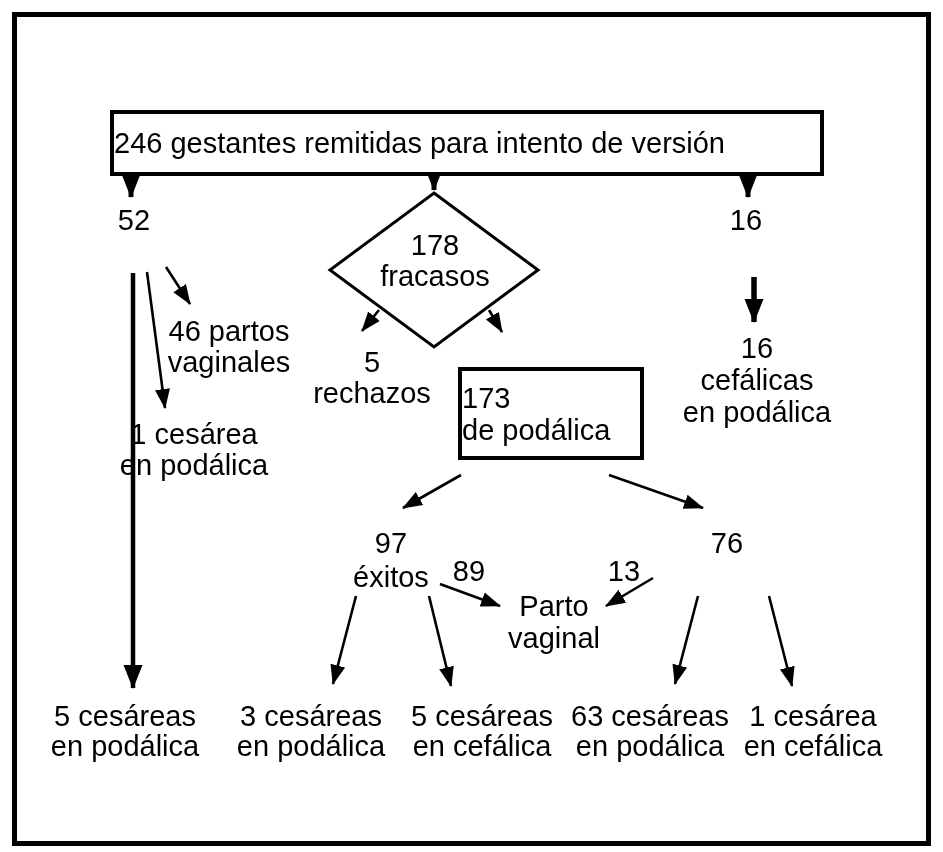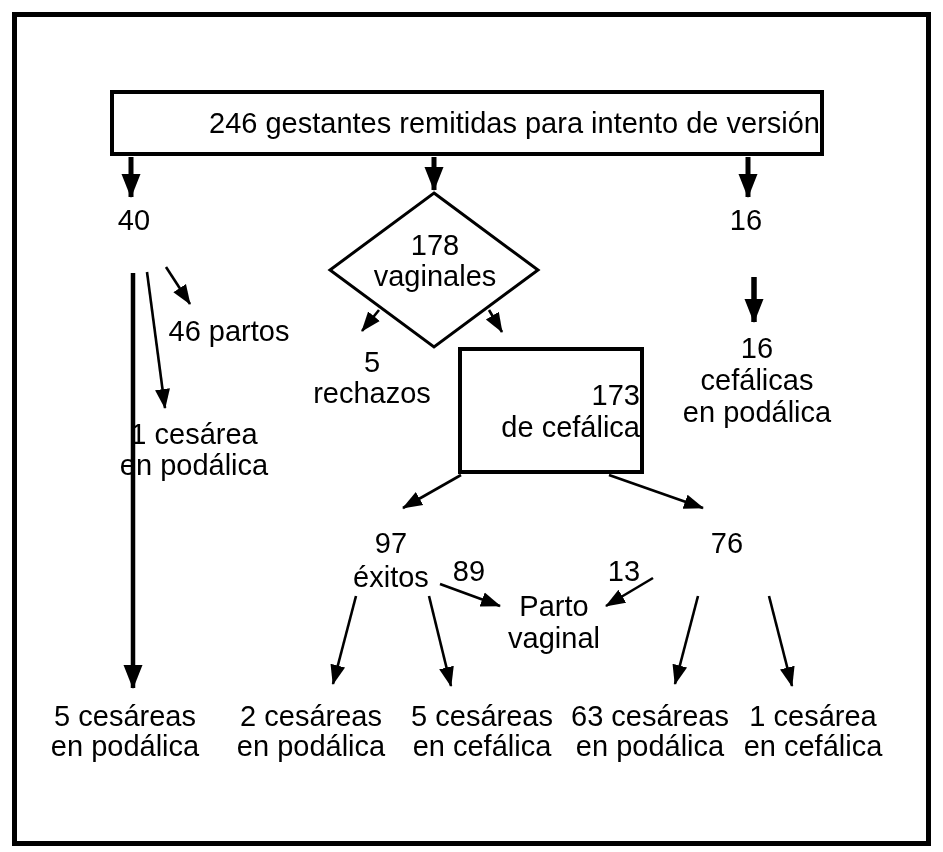--- a/index.html
+++ b/index.html
@@ -10,22 +10,22 @@
     color:#000;
   }
   .stage { position:relative; width:943px; height:852px; background:#fff; overflow:hidden; }
   .frame {
     position:absolute; left:12px; top:12px; width:919px; height:834px;
     border:5px solid #000; background:transparent;
   }
   svg.wires { position:absolute; left:0; top:0; width:943px; height:852px; }
   .box {
     position:absolute; border:4px solid #000; background:#fff;
-    display:flex; flex-direction:column; align-items:flex-end; justify-content:center;
-    text-align:center; font-size:29px; line-height:32px; color:#000; white-space:nowrap;
+    display:flex; flex-direction:column; align-items:flex-start; justify-content:center;
+    text-align:center; font-size:29px; line-height:32px; color:#000; white-space:nowrap;margin-top:20px;
   }
   .node {
     position:absolute; transform:translateX(-50%);
     text-align:center; font-size:29px; line-height:31px; color:#000; white-space:nowrap;
   }
   .wires line, .wires polygon.diamond { stroke:#000; }
 </style>
 </head>
 <body>
 
@@ -68,49 +68,50 @@
     <line x1="429" y1="596" x2="451" y2="686" stroke-width="2.6" marker-end="url(#ah)"></line>
     <line x1="698" y1="596" x2="675" y2="684" stroke-width="2.6" marker-end="url(#ah)"></line>
     <line x1="769" y1="596" x2="792" y2="686" stroke-width="2.6" marker-end="url(#ah)"></line>
   </svg>
 
   <div class="box" style="left:110px; top:90px; width:714px; height:66px;">
     <div>246 gestantes remitidas para intento de versión</div>
   </div>
 
   <div class="node" style="left:134px; top:205px;">
-    <div>40</div>
+    <div>52</div>
   </div>
 
   <div class="node" style="left:435px; top:230px;">
     <div>178</div>
-    <div>vaginales</div>
+    <div>fracasos</div>
   </div>
 
   <div class="node" style="left:746px; top:205px;">
     <div>16</div>
   </div>
 
   <div class="node" style="left:229px; top:316px;">
     <div>46 partos</div>
+    <div>vaginales</div>
   </div>
 
   <div class="node" style="left:194px; top:419px;">
     <div>1 cesárea</div>
     <div>en podálica</div>
   </div>
 
   <div class="node" style="left:372px; top:347px;">
     <div>5</div>
     <div>rechazos</div>
   </div>
 
-  <div class="box" style="left:458px; top:347px; width:186px; height:127px;">
+  <div class="box" style="left:458px; top:347px; width:186px; height:93px;">
     <div>173</div>
-    <div>de cefálica</div>
+    <div>de podálica</div>
   </div>
 
   <div class="node" style="left:757px; top:332px; line-height:32px;">
     <div>16</div>
     <div>cefálicas</div>
     <div>en podálica</div>
   </div>
 
   <div class="node" style="left:391px; top:526px; line-height:34px;">
     <div>97</div>
@@ -133,21 +134,21 @@
     <div>Parto</div>
     <div>vaginal</div>
   </div>
 
   <div class="node" style="left:125px; top:701px; line-height:30px;">
     <div>5 cesáreas</div>
     <div>en podálica</div>
   </div>
 
   <div class="node" style="left:311px; top:701px; line-height:30px;">
-    <div>2 cesáreas</div>
+    <div>3 cesáreas</div>
     <div>en podálica</div>
   </div>
 
   <div class="node" style="left:482px; top:701px; line-height:30px;">
     <div>5 cesáreas</div>
     <div>en cefálica</div>
   </div>
 
   <div class="node" style="left:650px; top:701px; line-height:30px;">
     <div>63 cesáreas</div>

